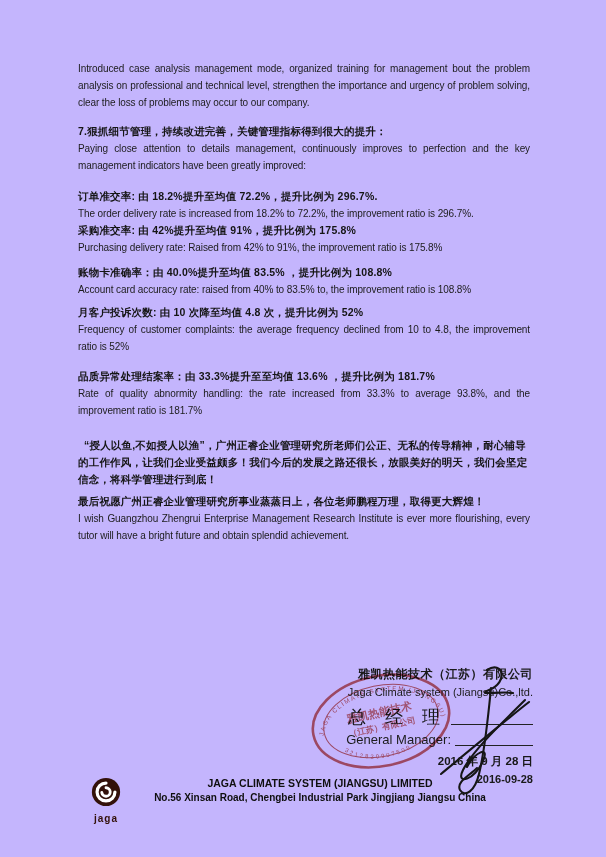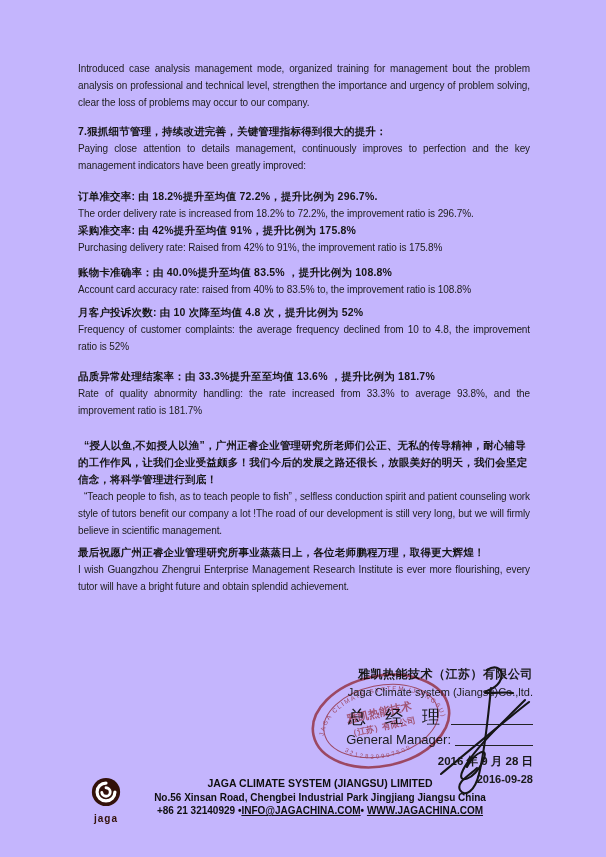--- a/index.html
+++ b/index.html
@@ -77,21 +77,20 @@
       <p class="zh mt-e">月客户投诉次数: 由 10 次降至均值 4.8 次，提升比例为 52%</p>
       <p class="en">Frequency of customer complaints: the average frequency declined from 10 to 4.8, the improvement ratio is 52%</p>
     </div>
 
     <div>
       <p class="zh mt-f">品质异常处理结案率：由 33.3%提升至至均值 13.6% ，提升比例为 181.7%</p>
       <p class="en">Rate of quality abnormity handling: the rate increased from 33.3% to average 93.8%, and the improvement ratio is 181.7%</p>
     </div>
 
     <p class="zh closing-zh1">“授人以鱼,不如授人以渔”，广州正睿企业管理研究所老师们公正、无私的传导精神，耐心辅导的工作作风，让我们企业受益颇多！我们今后的发展之路还很长，放眼美好的明天，我们会坚定信念，将科学管理进行到底！</p>
-    <p class="en closing-en1">“Teach people to fish, as to teach people to fish” , selfless conduction spirit and patient counseling work style of tutors benefit our company a lot !The road of our development is still very long, but we will firmly believe in scientific management.</p>
 
     <p class="zh closing-zh2">最后祝愿广州正睿企业管理研究所事业蒸蒸日上，各位老师鹏程万理，取得更大辉煌！</p>
     <p class="en">I wish Guangzhou Zhengrui Enterprise Management Research Institute is ever more flourishing, every tutor will have a bright future and obtain splendid achievement.</p>
   </div>
 
   <div class="sig-block">
     <div class="sig-company-zh">雅凯热能技术（江苏）有限公司</div>
     <div class="sig-company-en">Jaga Climate system (Jiangsu)Co.,ltd.</div>
     <div class="sig-title-row"><span>总 经 理</span><span class="sig-line sig-line-zh"></span></div>
     <div class="sig-gm-row"><span>General Manager:</span><span class="sig-line sig-line-en"></span></div>
@@ -130,20 +129,15 @@
       <circle cx="17" cy="17" r="15" fill="#33110a"></circle>
       <path d="M 17 7.5 A 9.5 9.5 0 1 0 26.5 17" stroke="#ffffff" stroke-width="3.4" fill="none" stroke-linecap="round"></path>
       <path d="M 17 12.5 A 4.5 4.5 0 1 1 12.5 17.5" stroke="#ffffff" stroke-width="3" fill="none" stroke-linecap="round"></path>
     </svg>
     <span class="logo-text">jaga</span>
   </div>
 
   <div class="footer">
     <div class="footer-company">JAGA CLIMATE SYSTEM (JIANGSU) LIMITED</div>
     <div class="footer-address">No.56 Xinsan Road, Chengbei Industrial Park Jingjiang Jiangsu China</div>
-    <div class="footer-contact">
-      <span>+86 21 32140929</span>
-      <span>•</span><span class="footer-link">INFO@JAGACHINA.COM</span><span>•</span>
-      <span class="footer-link">WWW.JAGACHINA.COM</span>
-    </div>
   </div>
 
 </div>
 
 </body></html>

